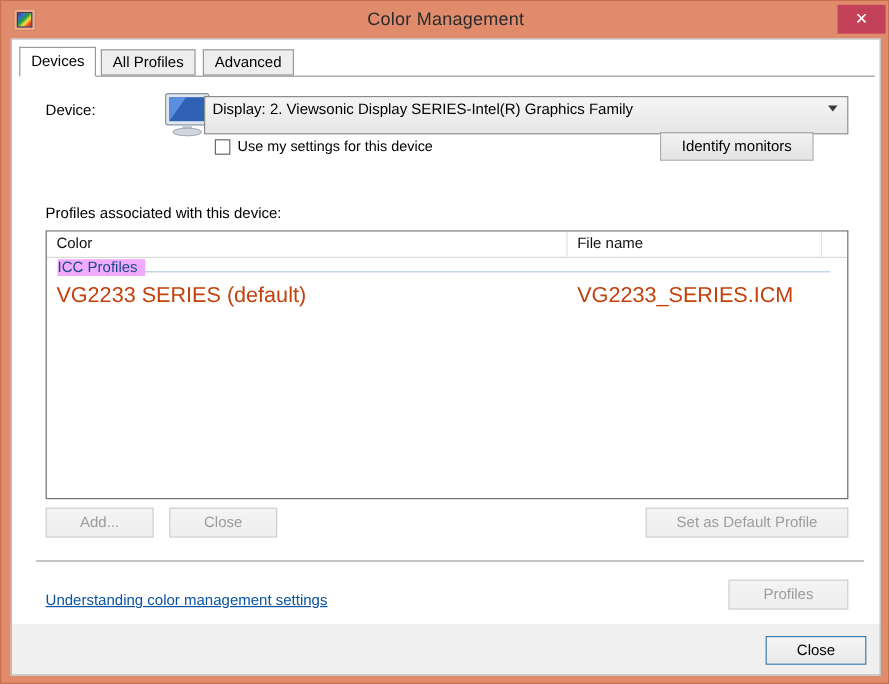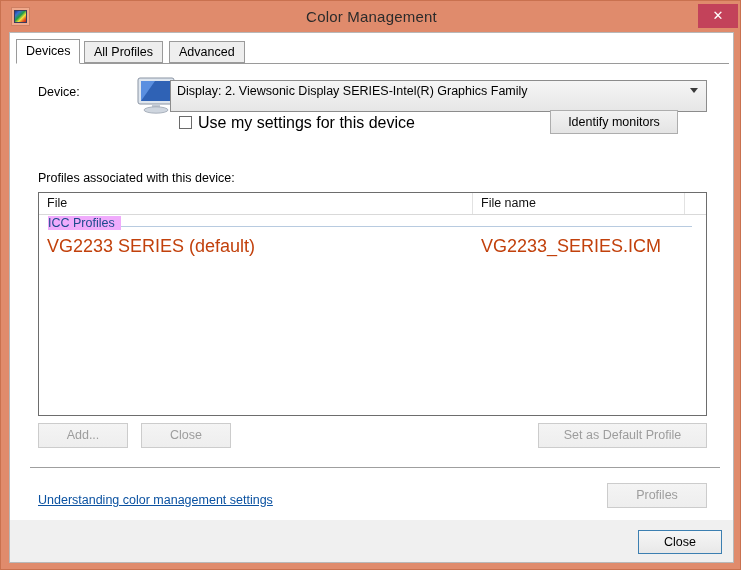--- a/index.html
+++ b/index.html
@@ -167,21 +167,21 @@
     position: absolute;
     left: 0; top: 1px;
     width: 13px; height: 13px;
     box-sizing: border-box;
     border: 1px solid #6a6a6a;
     background: #ffffff;
   }
   #usesettings-text {
     position: absolute;
     left: 19px; top: 0;
-    font-size: 16px;
+    font-size: 12px;
     line-height: 15px;
     color: #000000;
     white-space: nowrap;
   }
 
   .btn {
     position: absolute;
     box-sizing: border-box;
     border: 1px solid #adadad;
     background: linear-gradient(180deg,#f2f2f2 0%, #e4e4e4 100%);
@@ -373,21 +373,21 @@
       <div id="usesettings-box"></div>
       <div id="usesettings-text">Use my settings for this device</div>
     </div>
 
     <div class="btn" id="identify-monitors">Identify monitors</div>
 
     <div class="lbl" id="profiles-label">Profiles associated with this device:</div>
 
     <div id="listview">
       <div id="list-header">
-        <div class="col-head" id="col-name">File</div>
+        <div class="col-head" id="col-name">Color</div>
         <div class="col-head" id="col-filename">File name</div>
         <div class="col-head" id="col-extra"></div>
       </div>
 
       <div id="group-header">
         <div id="group-rule"></div>
         <div id="group-title">ICC Profiles</div>
       </div>
 
       <div class="list-row" style="top:44px;">

